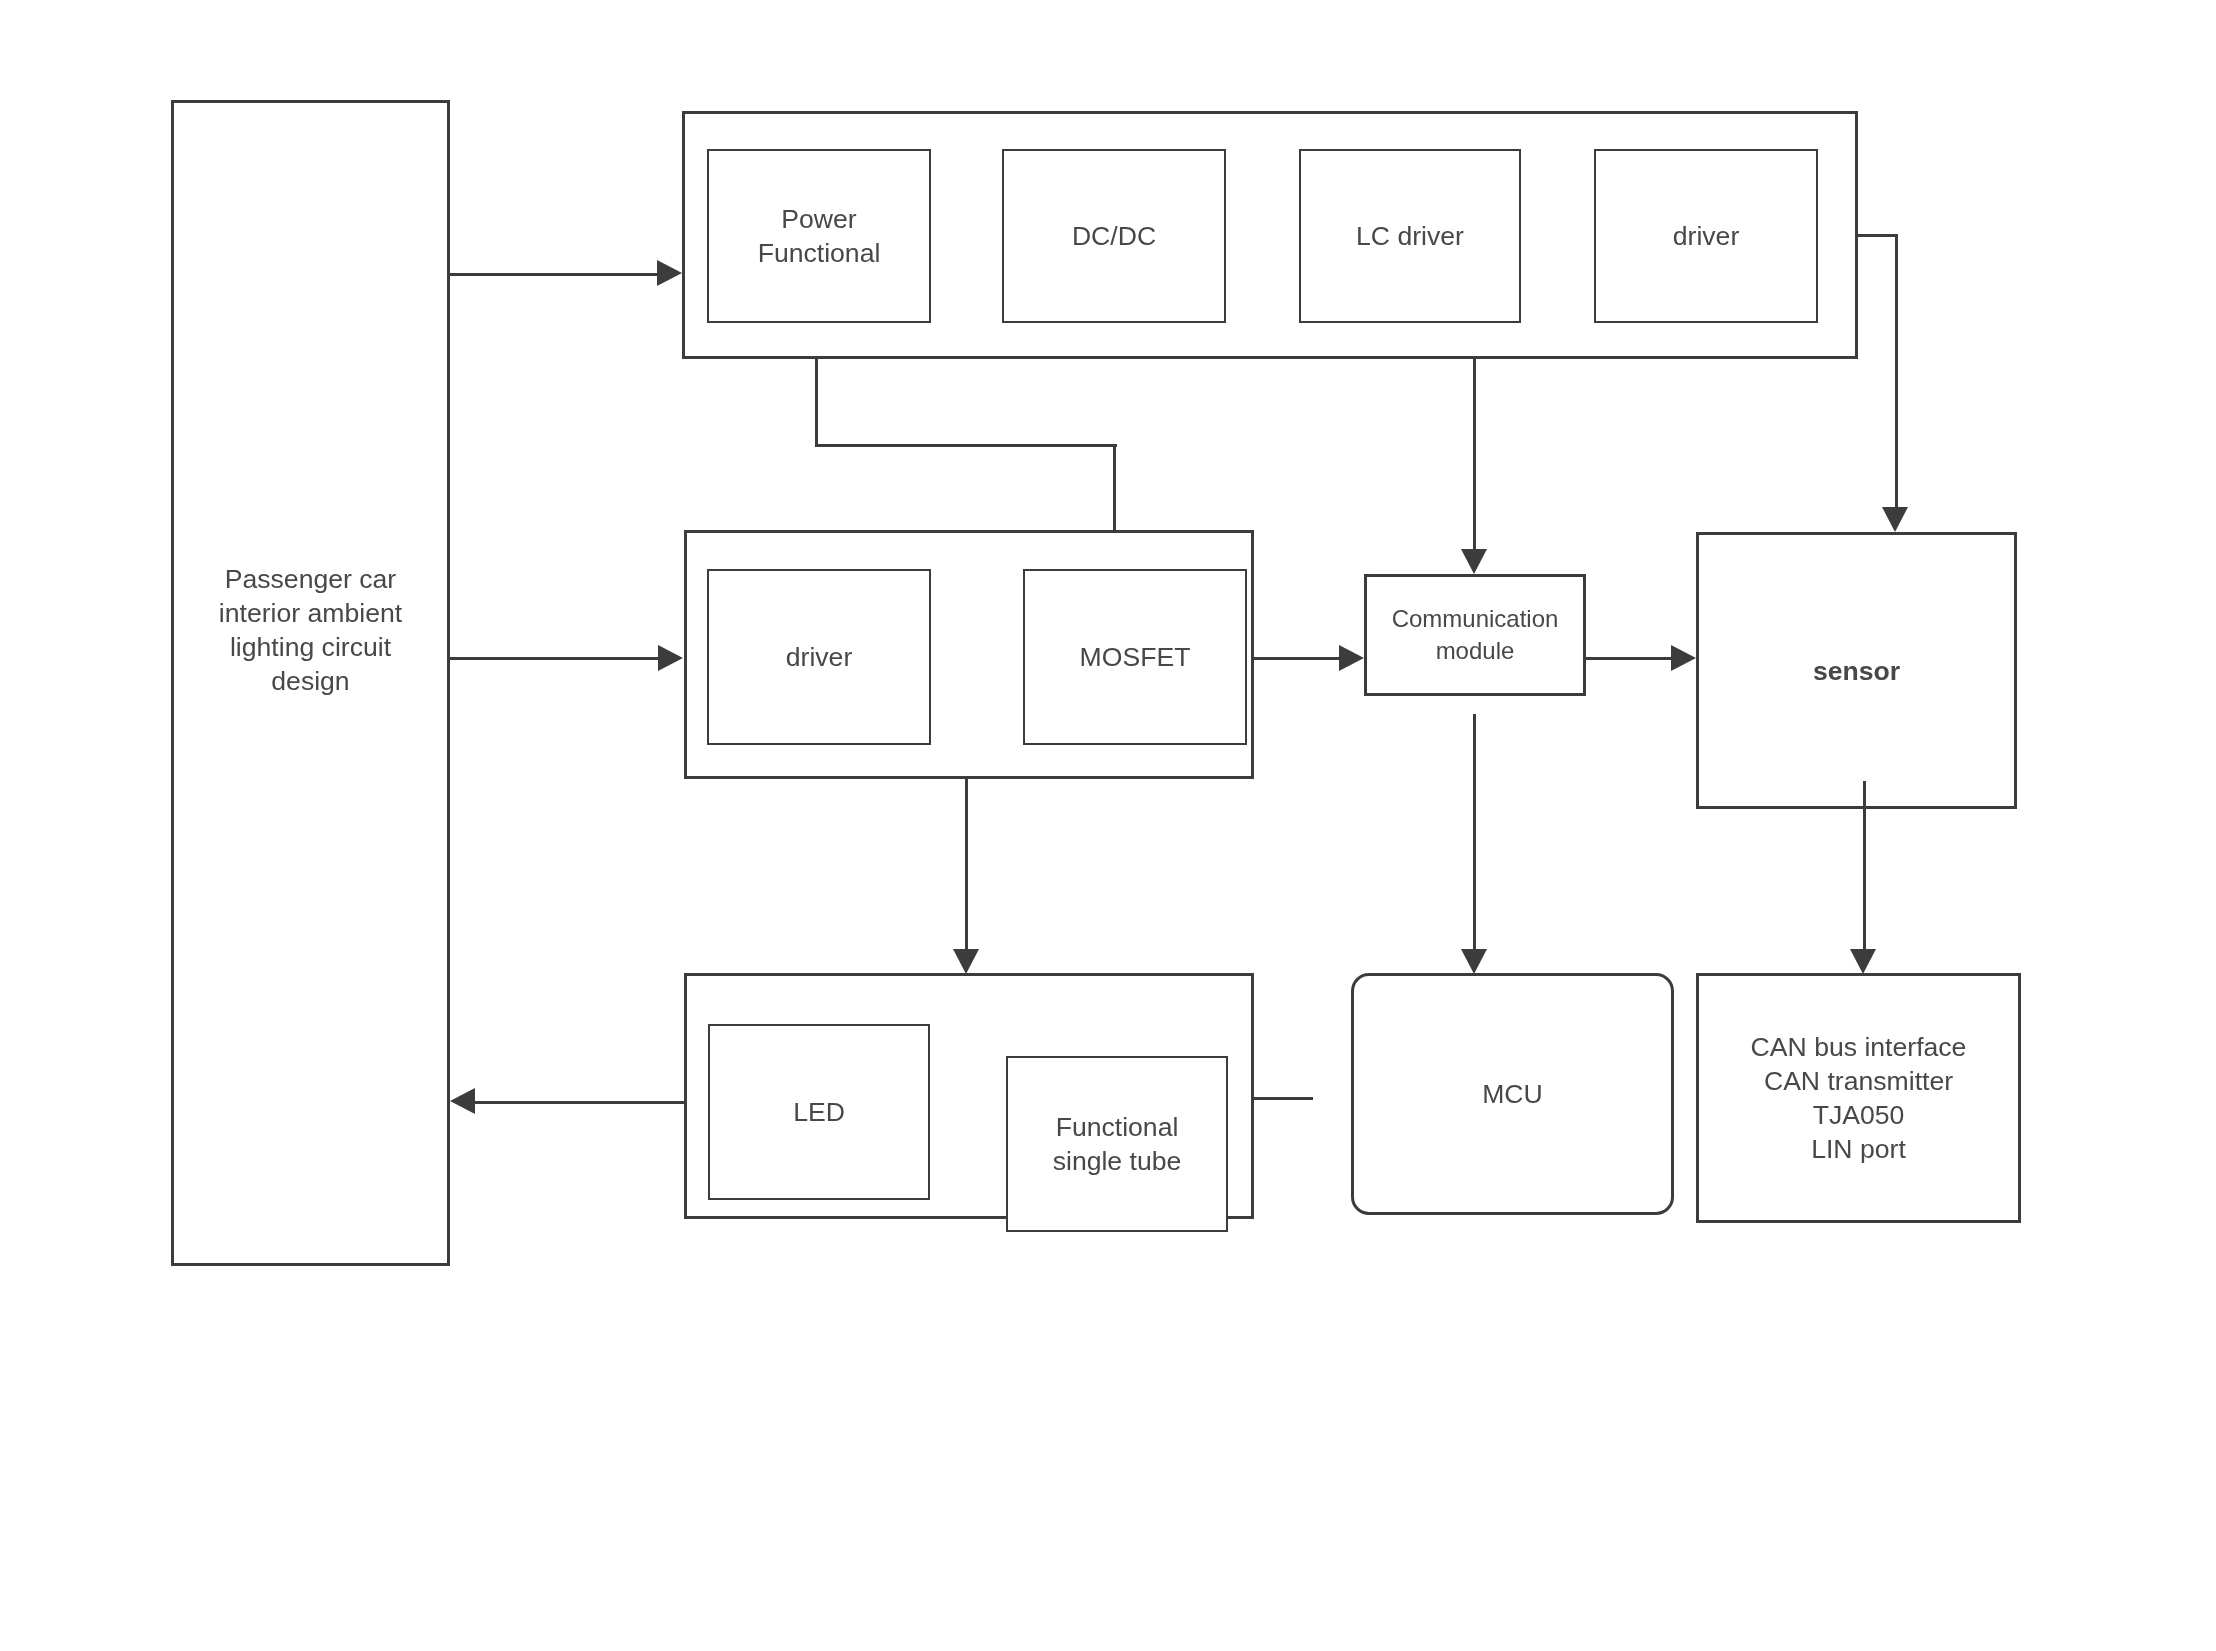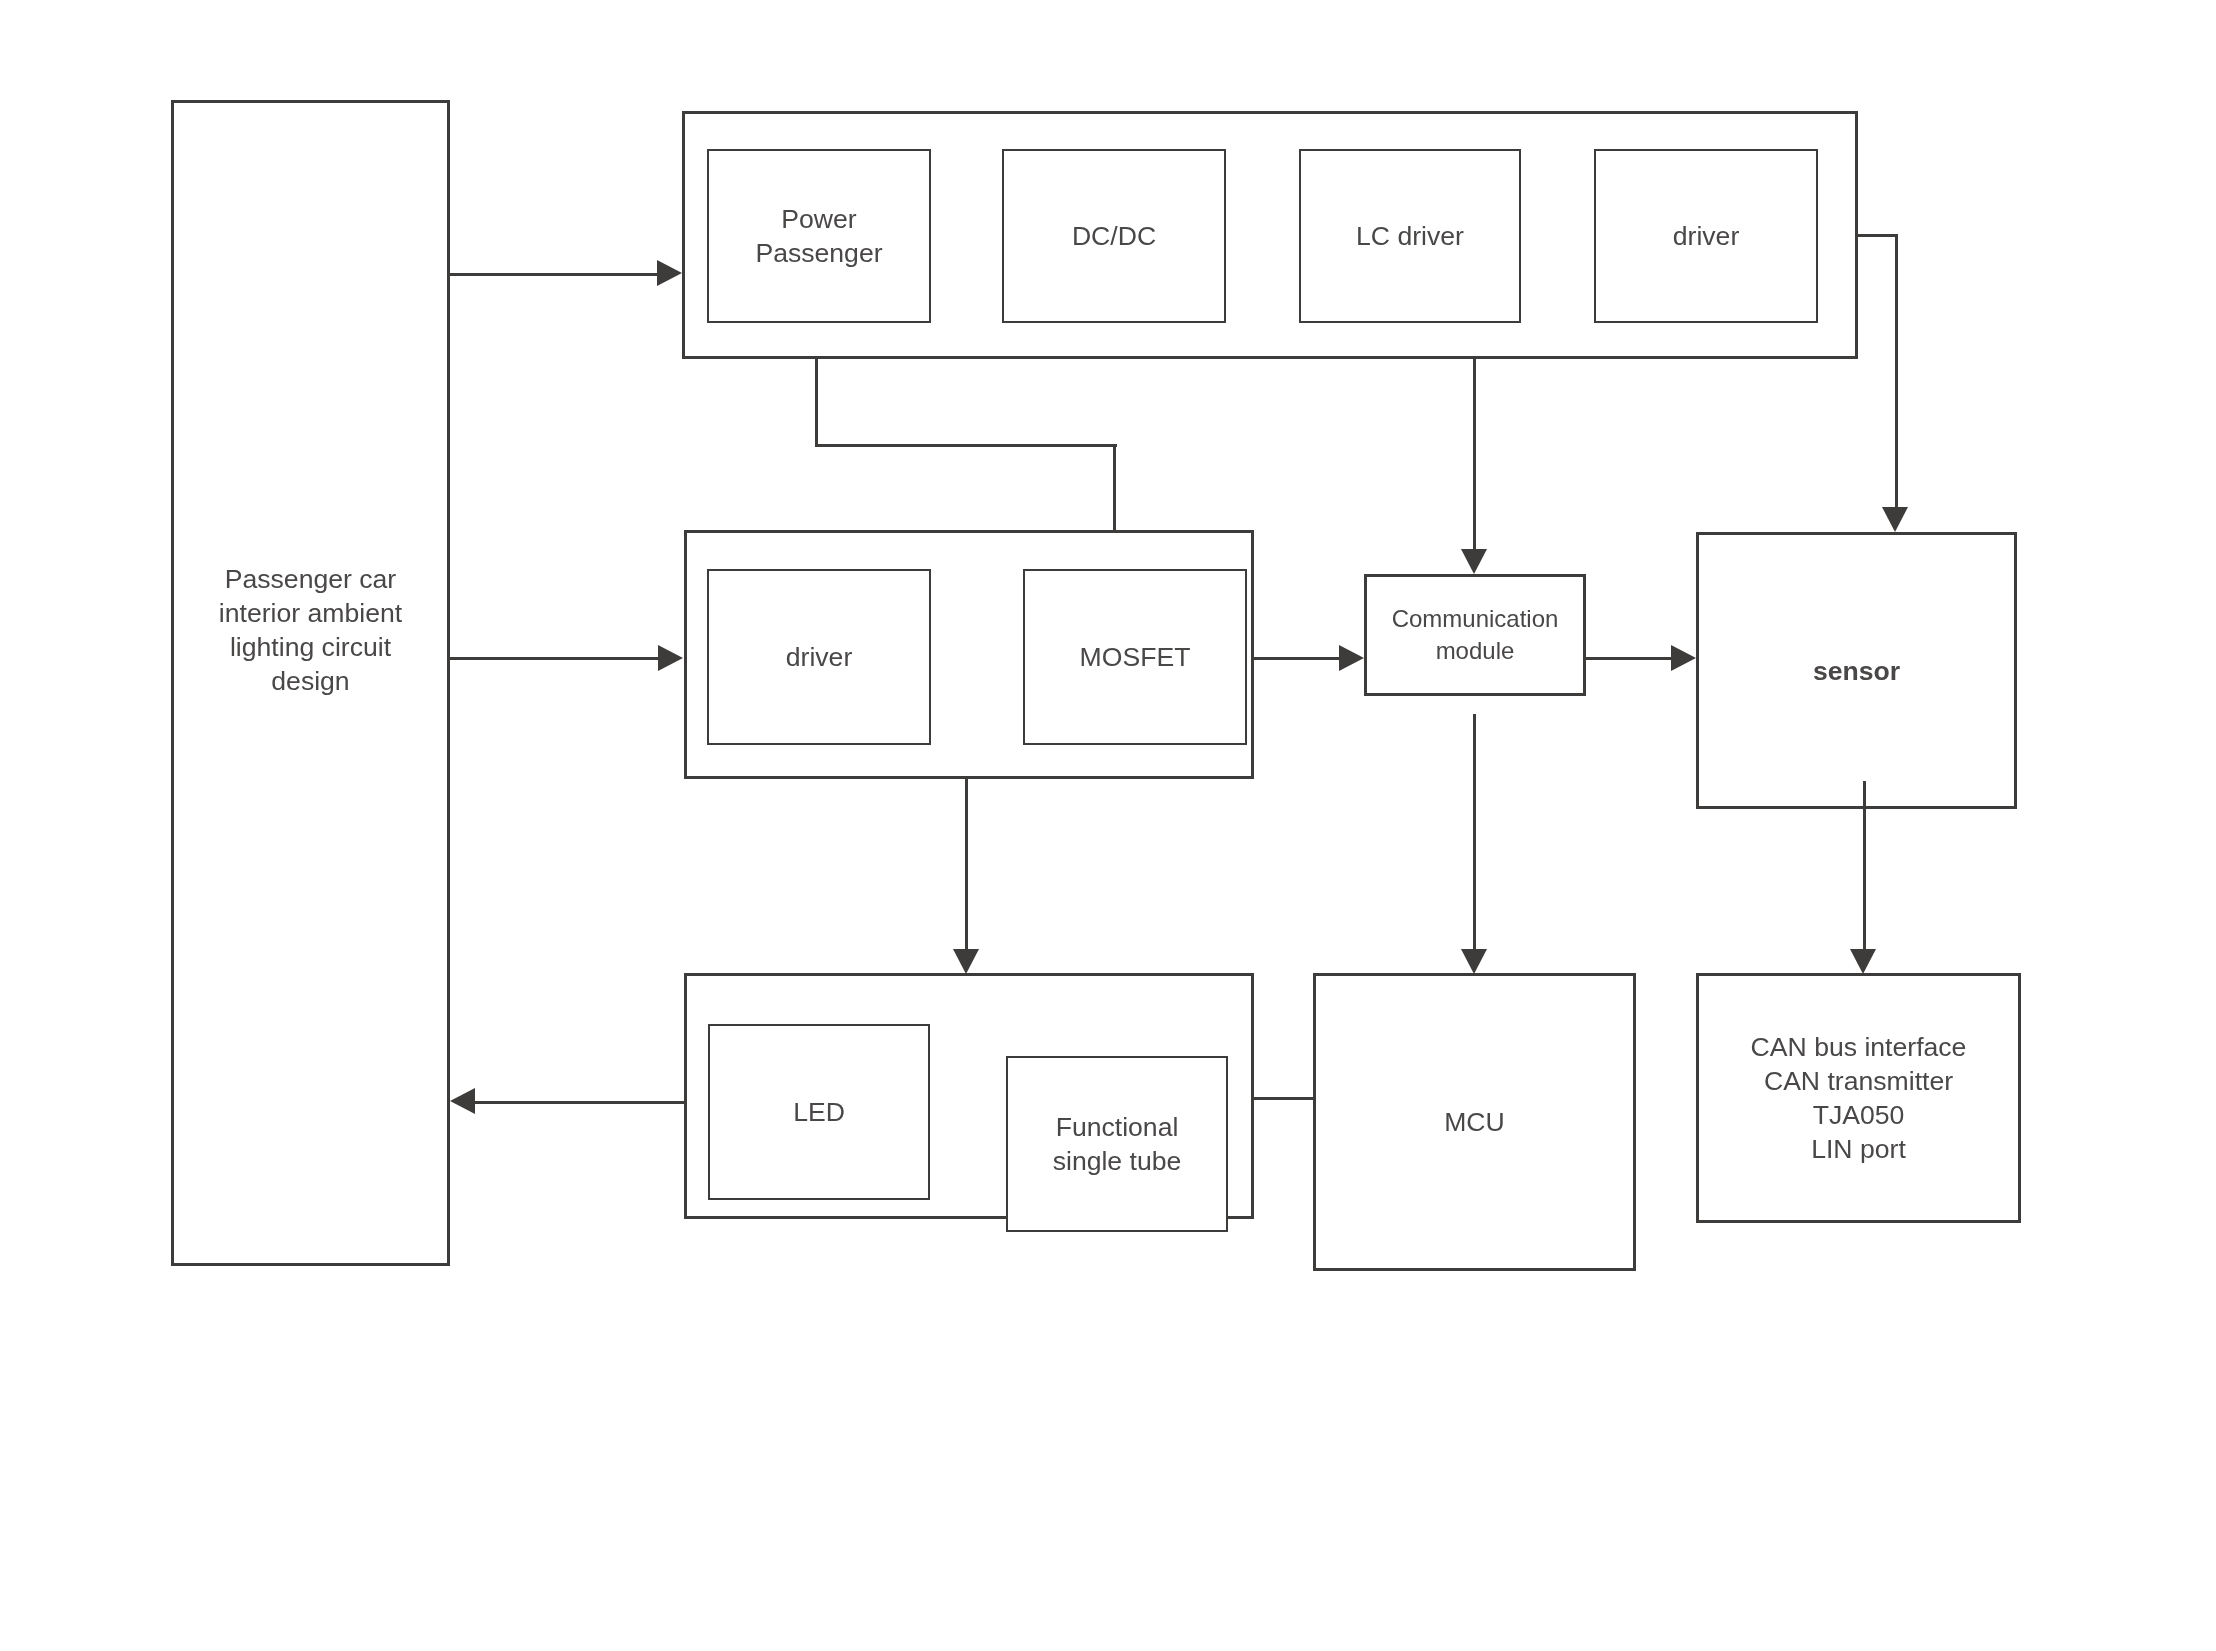--- a/index.html
+++ b/index.html
@@ -48,21 +48,21 @@
   <div class="box thick offset-up" style="left:171px;top:100px;width:279px;height:1166px;">
     <span class="lbl">Passenger car
 interior ambient
 lighting circuit
 design</span>
   </div>
 
   <div class="group" style="left:682px;top:111px;width:1176px;height:248px;"></div>
   <div class="box" style="left:707px;top:149px;width:224px;height:174px;">
     <span class="lbl">Power
-Passenger</span>
+Functional</span>
   </div>
   <div class="box" style="left:1002px;top:149px;width:224px;height:174px;">
     <span class="lbl">DC/DC</span>
   </div>
   <div class="box" style="left:1299px;top:149px;width:222px;height:174px;">
     <span class="lbl">LC driver</span>
   </div>
   <div class="box" style="left:1594px;top:149px;width:224px;height:174px;">
     <span class="lbl">driver</span>
   </div>
@@ -86,21 +86,21 @@
 
   <div class="group" style="left:684px;top:973px;width:570px;height:246px;"></div>
   <div class="box" style="left:708px;top:1012px;width:222px;height:176px;margin-top:12px;">
     <span class="lbl">LED</span>
   </div>
   <div class="box" style="left:1006px;top:1012px;width:222px;height:176px;margin-top:44px;">
     <span class="lbl">Functional
 single tube</span>
   </div>
 
-  <div class="box thick" style="left:1313px;top:973px;width:323px;height:298px;">
+  <div class="box thick" style="left:1351px;top:973px;width:323px;height:242px;border-radius:18px;">
     <span class="lbl">MCU</span>
   </div>
 
   <div class="box thick" style="left:1696px;top:973px;width:325px;height:250px;">
     <span class="lbl">CAN bus interface
 CAN transmitter
 TJA050
 LIN port</span>
   </div>
 

